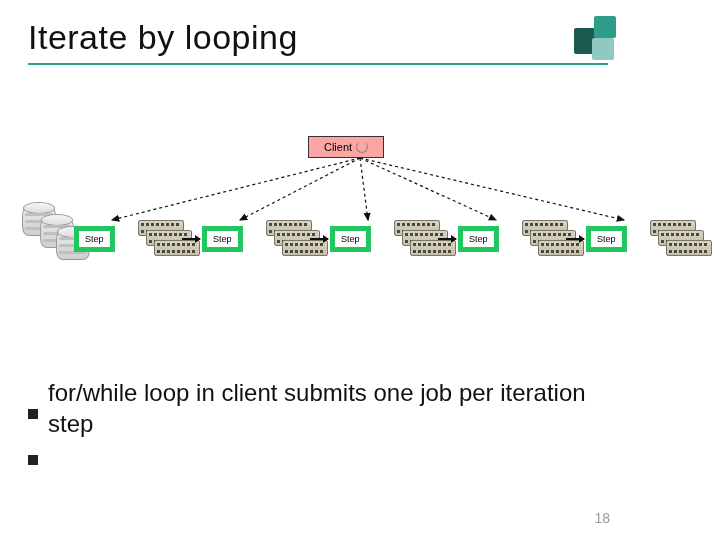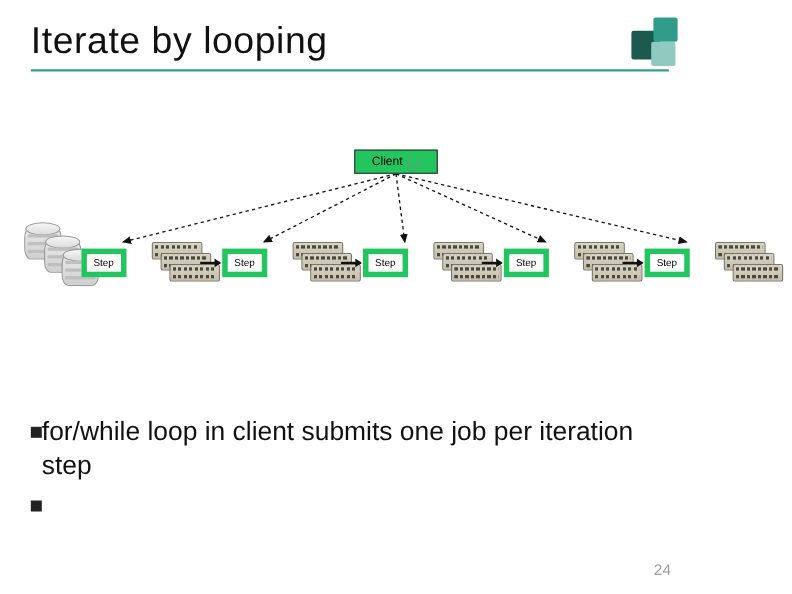--- a/index.html
+++ b/index.html
@@ -7,21 +7,21 @@
   .slide { position: relative; width: 636px; height: 540px; padding: 18px 28px 24px 28px; }
   .title { font-size: 34px; font-weight: 400; color: #111; letter-spacing: 0.5px; }
   .title-rule { border: none; border-top: 2px solid #2f9d8a; margin-top: 6px; }
   .logo { position: absolute; top: 16px; right: 20px; width: 60px; height: 44px; }
   .logo .sq { position: absolute; width: 22px; height: 22px; border-radius: 2px; }
   .logo .s1 { background: #2f9d8a; right: 0; top: 0; }
   .logo .s2 { background: #1c5a4f; right: 16px; top: 12px; width: 26px; height: 26px; }
   .logo .s3 { background: #8fc9bf; right: 2px; top: 22px; }
 
   .diagram { position: absolute; left: 0; top: 100px; width: 720px; height: 210px; }
-  .client-box { position: absolute; left: 322px; top: 36px; width: 76px; height: 22px; border: 1px solid #333; background: #22c55e; display: flex; align-items: center; justify-content: center; gap: 4px; font-size: 11px; z-index: 3; }
+  .client-box { position: absolute; left: 308px; top: 36px; width: 76px; height: 22px; border: 1px solid #333; background: #fca5a5; display: flex; align-items: center; justify-content: center; gap: 4px; font-size: 11px; z-index: 3; }
   .cycle { width: 12px; height: 12px; border: 1.5px solid #888; border-top-color: transparent; border-radius: 50%; display: inline-block; }
 
   svg.arrows { position: absolute; left: 0; top: 0; width: 720px; height: 210px; z-index: 1; }
 
   .row { position: absolute; top: 114px; left: 0; width: 720px; height: 70px; }
   .node { position: absolute; top: 0; width: 124px; height: 50px; display: flex; align-items: center; }
   .node .label { border: 5px solid #22c55e; background: #fff; font-size: 9px; padding: 3px 6px; z-index: 2; }
   .node .mem { position: absolute; right: 0; top: 6px; width: 60px; height: 36px; }
   .ram { position: absolute; width: 46px; height: 16px; background: linear-gradient(#d7d2c5,#c5bfaa); border: 1px solid #7a7564; border-radius: 2px; }
   .ram::before, .ram::after { content:""; position:absolute; left:2px; right:2px; height:3px; background:repeating-linear-gradient(90deg,#4a4a3a 0 3px, transparent 3px 5px); }
@@ -31,21 +31,21 @@
   .disks { position: absolute; left: 22px; top: 220px; width: 68px; height: 60px; }
   .cyl { position: absolute; width: 34px; height: 30px; background: linear-gradient(#eaeaea,#cfcfcf); border: 1px solid #9a9a9a; border-radius: 6px/10px; }
   .cyl::before { content:""; position:absolute; left:0; right:0; top:-5px; height:10px; background:linear-gradient(#f6f6f6,#dcdcdc); border:1px solid #9a9a9a; border-radius:50%; }
   .cyl::after { content:""; position:absolute; left:2px; right:2px; top:6px; height:3px; background:#bfbfbf; border-radius:2px; box-shadow: 0 7px 0 #bfbfbf, 0 14px 0 #bfbfbf; }
   .d1 { left:0; top:0; } .d2 { left:18px; top:12px; } .d3 { left:34px; top:24px; }
 
   .step-arrow { position:absolute; width:18px; height:1.5px; background:#111; top:24px; }
   .step-arrow::after { content:""; position:absolute; right:-1px; top:-3px; border-left:6px solid #111; border-top:4px solid transparent; border-bottom:4px solid transparent; }
 
   .bullets { position: absolute; left: 28px; top: 378px; right: 28px; font-size: 24px; color: #111; line-height: 1.28; }
-  .bullets .bl { display: flex; margin-bottom: 6px; }
+  .bullets .bl { display: flex; gap: 10px; margin-bottom: 6px; align-items: center; }
   .bullets .mark { width: 10px; height: 10px; background: #222; margin-top: 10px; flex: none; }
 
   .pagenum { position: absolute; right: 26px; bottom: 14px; font-size: 14px; color: #9b9b9b; }
 </style>
 </head>
 <body>
 
 <div class="slide">
 
   <div class="logo">
@@ -135,14 +135,14 @@
   <div class="bullets">
     <div class="bl">
       <span class="mark"></span>
       <span>for/while loop in client submits one job per iteration step</span>
     </div>
     <div class="bl">
       <span class="mark"></span>
     </div>
   </div>
 
-  <div class="pagenum">24</div>
+  <div class="pagenum">18</div>
 </div>
 
 </body></html>

